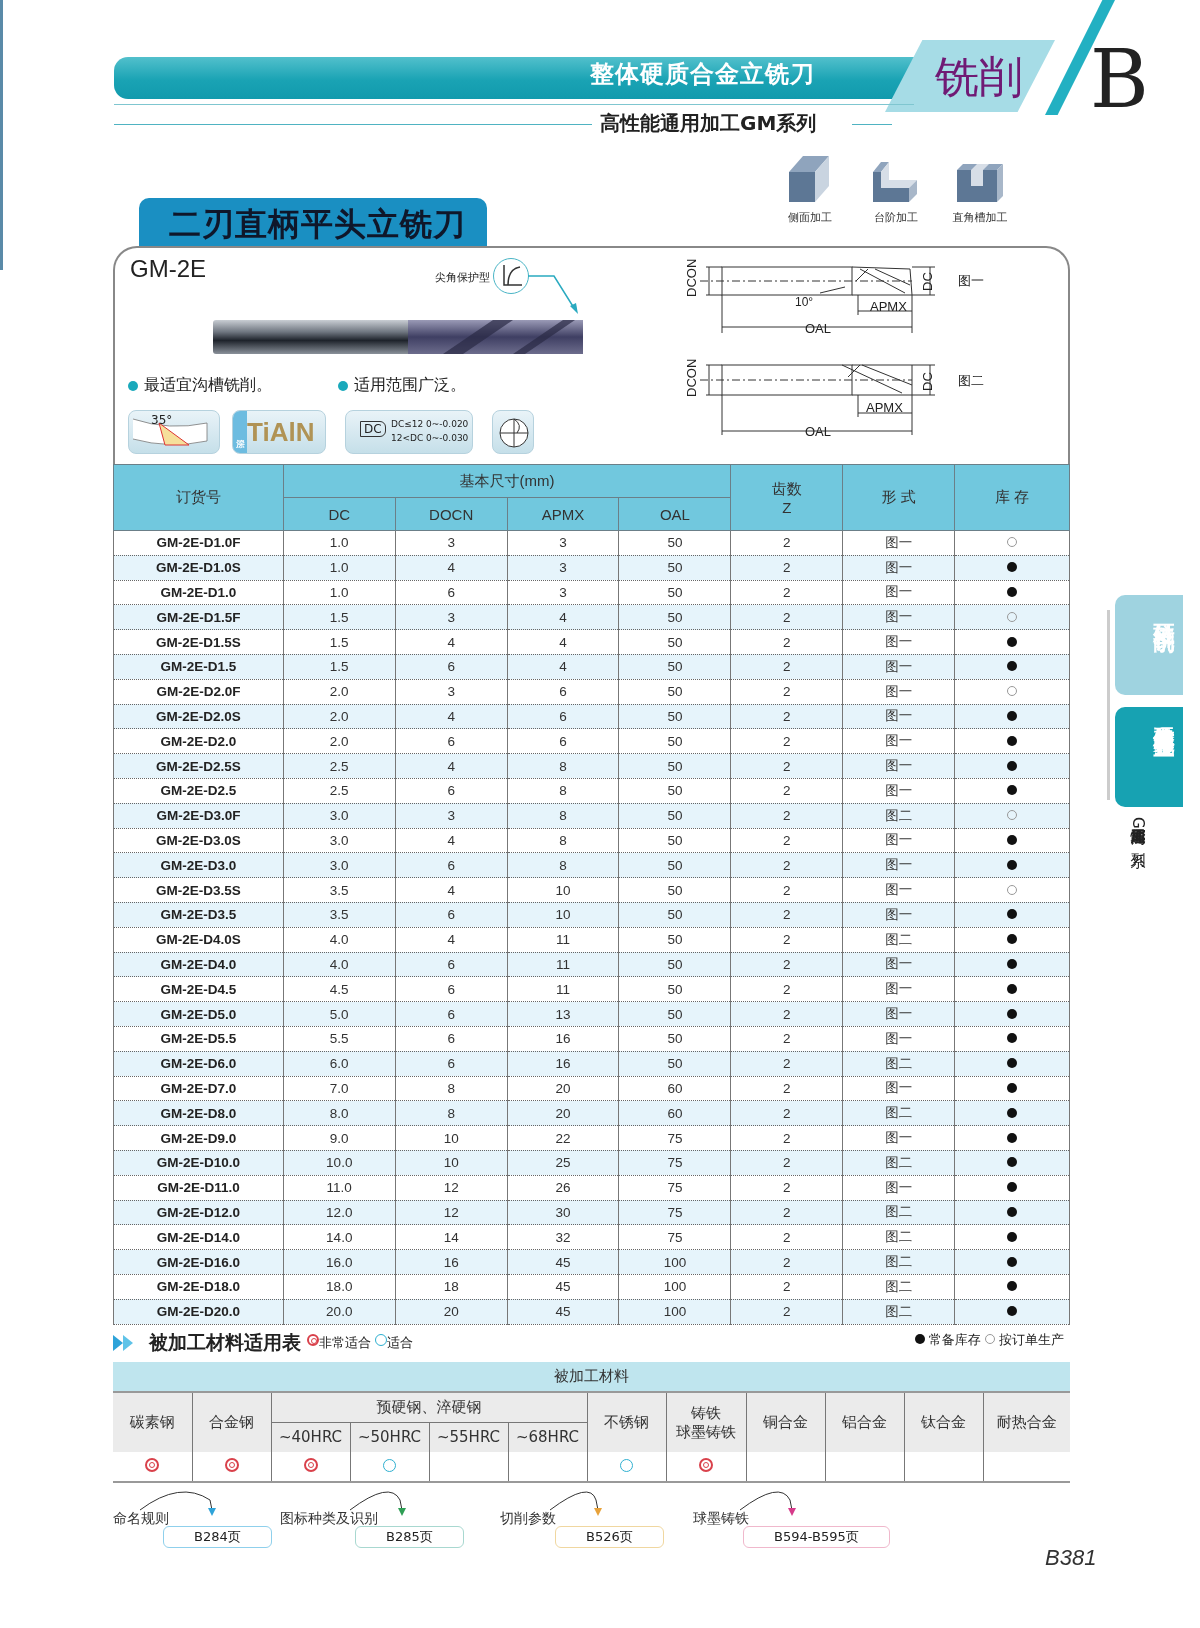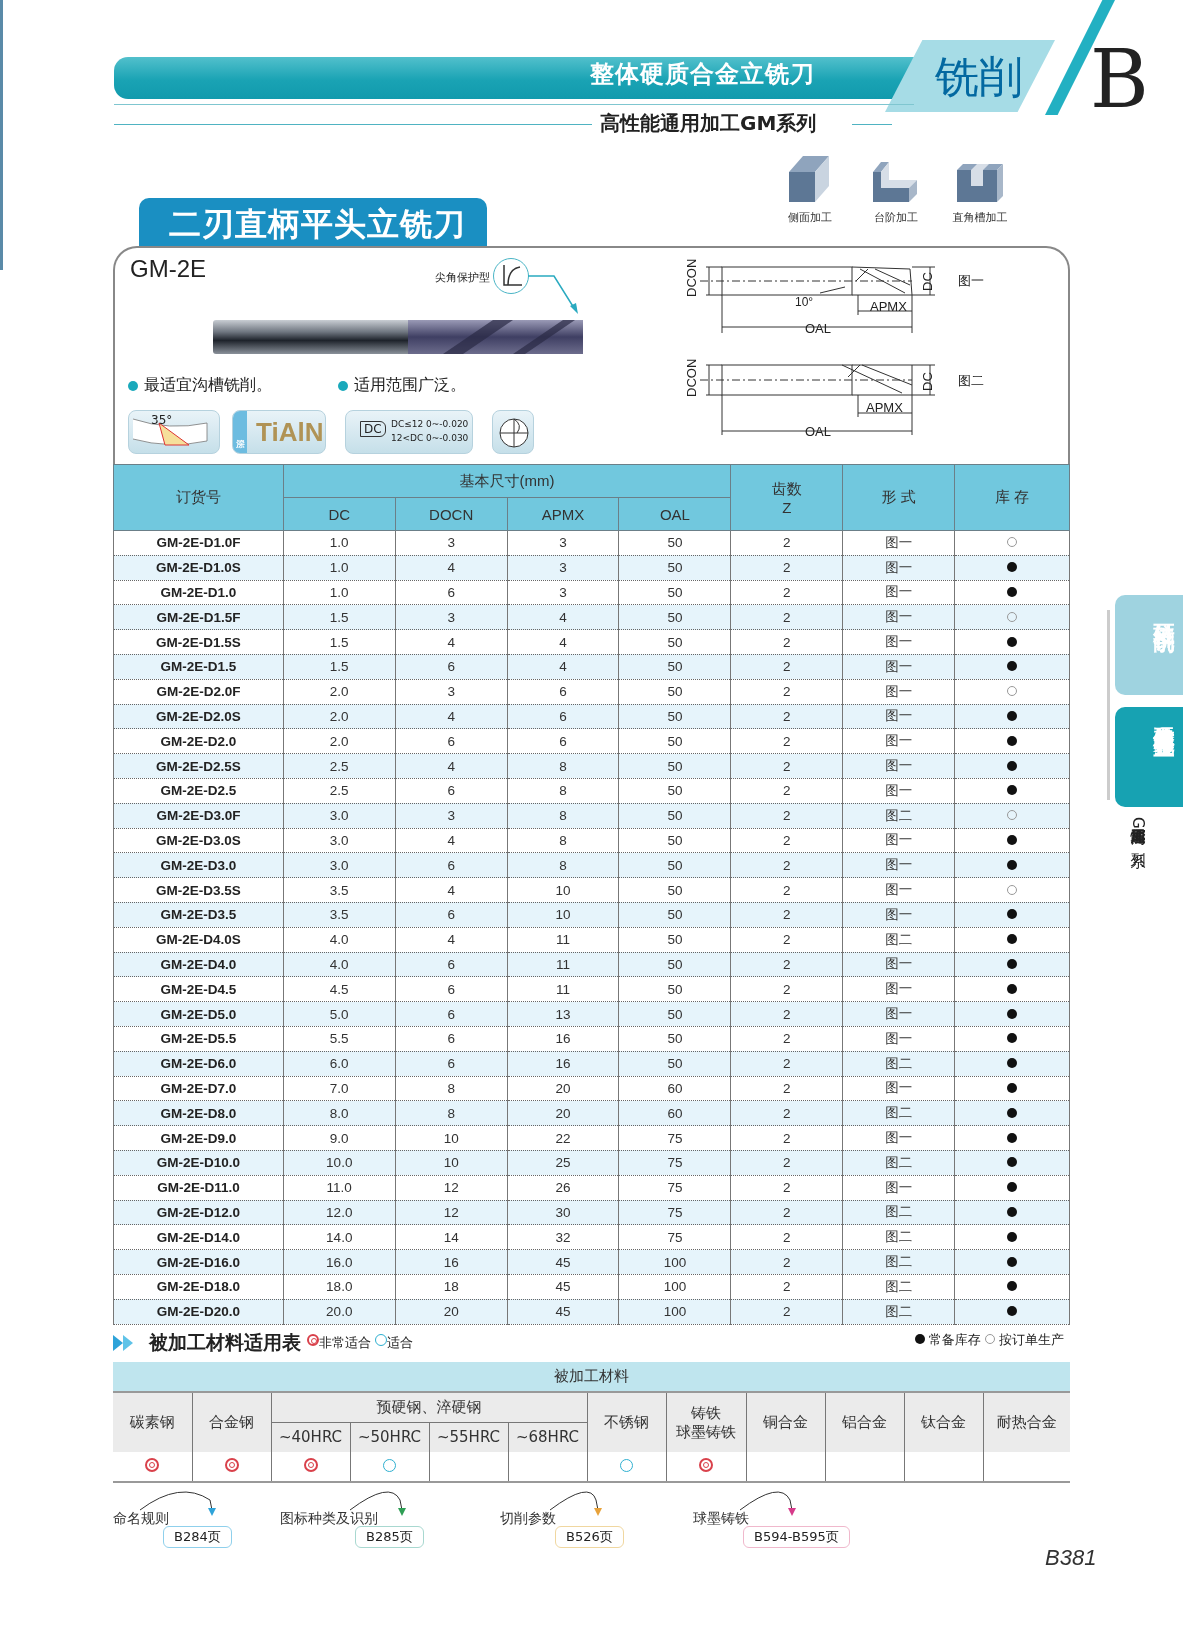--- a/index.html
+++ b/index.html
@@ -1,31 +1,31 @@
 <!DOCTYPE html>
 <html><head>
 <meta charset="utf-8">
 <style>
 *{box-sizing:border-box;margin:0;padding:0}
 body{width:1200px;height:1628px;background:#fff;font-family:"DejaVu Sans",sans-serif;color:#222;position:relative;overflow:hidden}
 .leftbar{position:absolute;left:0;top:0;width:3px;height:270px;background:#5a8aa8}
 .hdr-band{position:absolute;left:114px;top:57px;width:800px;height:42px;border-radius:14px 0 0 14px;background:linear-gradient(180deg,#52c0cc 0%,#1aa3b4 55%,#119aad 100%)}
 .hdr-title{position:absolute;left:590px;top:58px;font-size:24px;font-weight:bold;color:#fff;letter-spacing:1px}
 .hdr-tab{position:absolute;left:885px;top:40px;width:170px;height:72px;background:#a6dce6;clip-path:polygon(22% 0,100% 0,78% 100%,0 100%)}
-.hdr-tab-text{position:absolute;left:935px;top:48px;font-size:44px;color:#0369a1}
+.hdr-tab-text{position:absolute;left:935px;top:48px;font-size:44px;color:#701a75}
 .hdr-slash{position:absolute;left:1045px;top:0;width:70px;height:115px;background:#22b0c2;clip-path:polygon(82% 0,100% 0,18% 100%,0 100%)}
 .hdr-B{position:absolute;left:1090px;top:40px;font-family:"DejaVu Serif",serif;font-size:80px;color:#222;line-height:1}
 .hdr-line1{position:absolute;left:114px;top:104px;width:800px;height:1px;background:#7fc6d0}
 .hdr-line2{position:absolute;left:114px;top:124px;width:478px;height:1px;background:#4fb3c2}
 .hdr-line3{position:absolute;left:852px;top:124px;width:40px;height:1px;background:#4fb3c2}
 .hdr-sub{position:absolute;left:600px;top:110px;font-size:20px;font-weight:bold;color:#222}
 .ops{position:absolute;top:150px;display:flex;flex-direction:column;align-items:center;width:80px}
 .ops .shape{width:54px;height:54px}
 .ops .lbl{font-size:11px;color:#333;margin-top:6px}
-.cat-tab{position:absolute;left:139px;top:198px;width:348px;height:52px;background:#1a8fc2;border-radius:10px 10px 0 0;color:#ffffff;font-size:32px;font-weight:bold;padding:5px 16px 0 30px;letter-spacing:1px}
+.cat-tab{position:absolute;left:139px;top:198px;width:348px;height:52px;background:#1a8fc2;border-radius:10px 10px 0 0;color:#0f172a;font-size:32px;font-weight:bold;padding:5px 16px 0 30px;letter-spacing:1px}
 .card{position:absolute;left:113px;top:246px;width:957px;height:224px;border:2px solid #888;border-bottom:none;border-radius:24px 24px 0 0;background:#fff}
 .model{position:absolute;left:130px;top:255px;font-size:24px;font-weight:normal;font-family:"Liberation Sans",sans-serif}
 .protect-lbl{position:absolute;left:435px;top:270px;font-size:11px}
 .protect-circle{position:absolute;left:493px;top:258px;width:36px;height:36px;border:1.5px solid #4ab5c6;border-radius:50%;background:#fff}
 .tool{position:absolute;left:213px;top:318px;width:380px;height:38px}
 .feat{position:absolute;top:375px;font-size:16px;color:#222;display:flex;align-items:center}
 .feat .dot{width:10px;height:10px;border-radius:50%;background:#1aa9bb;margin-right:6px}
 .badge{position:absolute;top:410px;height:44px;border-radius:8px;background:linear-gradient(180deg,#e9f3f8,#c5dfe9);border:1px solid #b6d2de}
 .tb{position:absolute;left:113px;top:464px;width:957px;border-collapse:collapse;font-family:"Liberation Sans",sans-serif}
 .tb th{background:#71c8de;color:#333;font-weight:normal;font-size:15px;border:1px solid #6b7f88;height:33px}
@@ -40,21 +40,21 @@
 .mt{position:absolute;left:113px;top:1362px;width:957px;border-collapse:collapse;font-size:15px}
 .mt th{font-weight:normal;color:#333;height:30px;border-left:1px solid #777}
 .mt th.top{background:#bfe5ee;border:none;border-bottom:2px solid #999}
 .mt .grey th{background:#ebebeb}
 .mt td{height:30px;text-align:center;border-left:1px solid #777;border-bottom:2px solid #999}
 .dring{display:inline-block;width:14px;height:14px;border-radius:50%;border:2px solid #d9414b;position:relative}
 .dring::after{content:"";position:absolute;left:2px;top:2px;width:6px;height:6px;border-radius:50%;border:1.5px solid #d9414b;box-sizing:border-box}
 .sring{display:inline-block;width:13px;height:13px;border-radius:50%;border:1.5px solid #2fb0d0}
 .ref{position:absolute;top:1508px}
 .ref .lbl{font-size:14px;color:#333}
-.ref .pg{position:absolute;top:18px;height:22px;padding:1px 10px;font-size:13px;border-radius:6px;border:1.5px solid;white-space:nowrap}
+.ref .pg{position:absolute;top:18px;height:22px;padding:1px 30px;font-size:13px;border-radius:6px;border:1.5px solid;white-space:nowrap}
 .pageno{position:absolute;left:1045px;top:1545px;font-size:22px;font-style:italic;color:#333;font-family:"Liberation Sans",sans-serif}
 .side1{position:absolute;left:1115px;top:595px;width:68px;height:100px;background:#9fd3e0;border-radius:10px 0 0 10px;color:#fff;font-weight:bold;font-size:21px;writing-mode:vertical-rl;padding:12px 8px;line-height:1.1}
 .side2{position:absolute;left:1115px;top:707px;width:68px;height:100px;background:#17a2b2;border-radius:10px 0 0 10px;color:#fff;font-weight:bold;font-size:21px;writing-mode:vertical-rl;padding:4px 8px;line-height:1.1}
 .side-line{position:absolute;left:1107px;top:610px;width:3px;height:190px;background:#ccc}
 .side-sub{position:absolute;left:1128px;top:817px;font-size:15px;writing-mode:vertical-rl;color:#222}
 </style>
 </head>
 <body>
 
 <div class="leftbar"></div>
@@ -141,21 +141,21 @@
 
 <div class="badge" style="left:128px;width:92px">
   <svg width="84" height="44" viewBox="0 0 84 44">
     <path d="M4 8 Q40 20 78 12 L78 30 Q40 38 4 28" fill="#fff" stroke="#777" stroke-width="0.8"></path>
     <polygon points="30,12 60,34 36,34" fill="#f6df9b" stroke="#d33" stroke-width="1"></polygon>
   </svg>
   <span style="position:absolute;left:22px;top:2px;font-size:12px">35°</span>
 </div>
 <div class="badge" style="left:232px;width:94px;display:flex;align-items:center">
   <span style="width:14px;height:42px;background:#6dbce0;color:#fff;font-size:9px;writing-mode:vertical-rl;display:flex;align-items:center;justify-content:center;border-radius:7px 0 0 7px">涂层</span>
-  <span style="font-size:26px;font-weight:bold;color:#b09355;margin-left:9px;font-family:'Liberation Sans',sans-serif">TiAlN</span>
+  <span style="font-size:26px;font-weight:bold;color:#b09355;margin-left:0;font-family:'Liberation Sans',sans-serif">TiAlN</span>
 </div>
 <div class="badge" style="left:345px;width:128px">
   <span style="position:absolute;left:14px;top:10px;border:1.5px solid #333;border-radius:0 6px 6px 0;padding:0 3px;font-size:12px">DC</span>
   <span style="position:absolute;left:45px;top:7px;font-size:9px;line-height:13px">DC≤12  0~-0.020</span>
   <span style="position:absolute;left:45px;top:21px;font-size:9px;line-height:13px">12&lt;DC  0~-0.030</span>
 </div>
 <div class="badge" style="left:492px;width:42px">
   <svg width="42" height="44" viewBox="0 0 42 44">
     <circle cx="21" cy="22" r="14" fill="#fff" stroke="#333"></circle>
       <line x1="7" y1="22" x2="35" y2="22" stroke="#333"></line>

